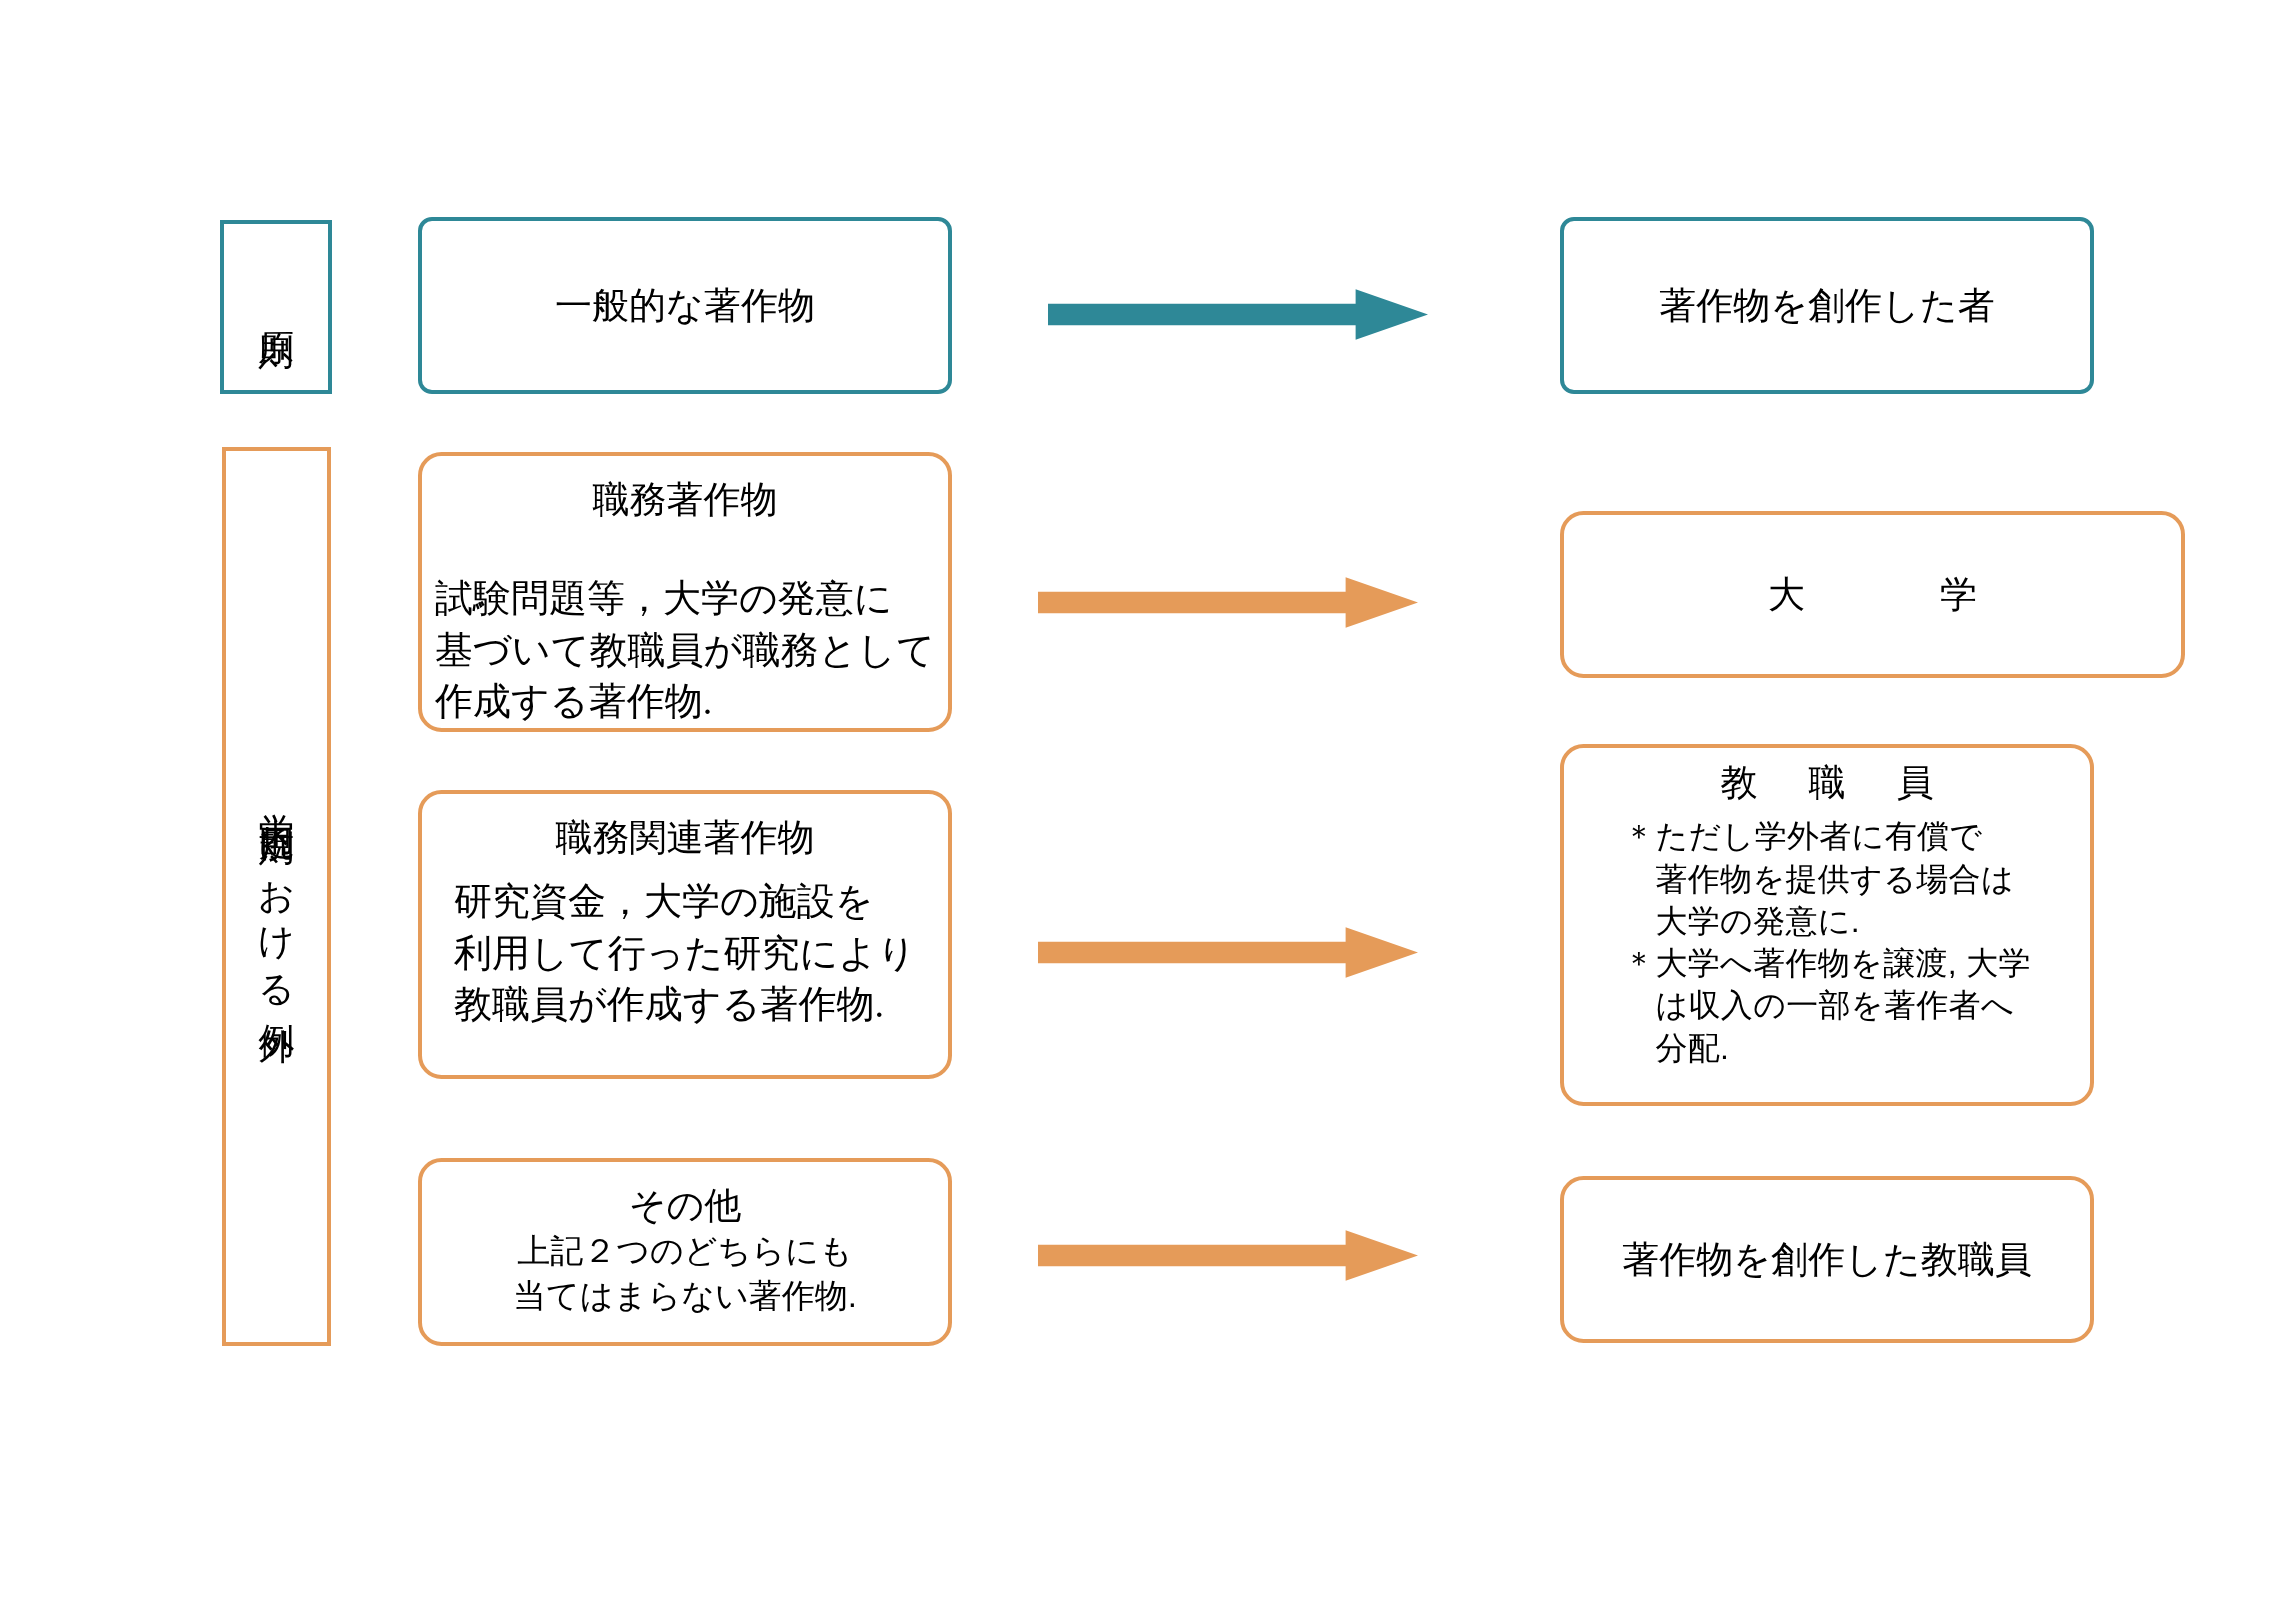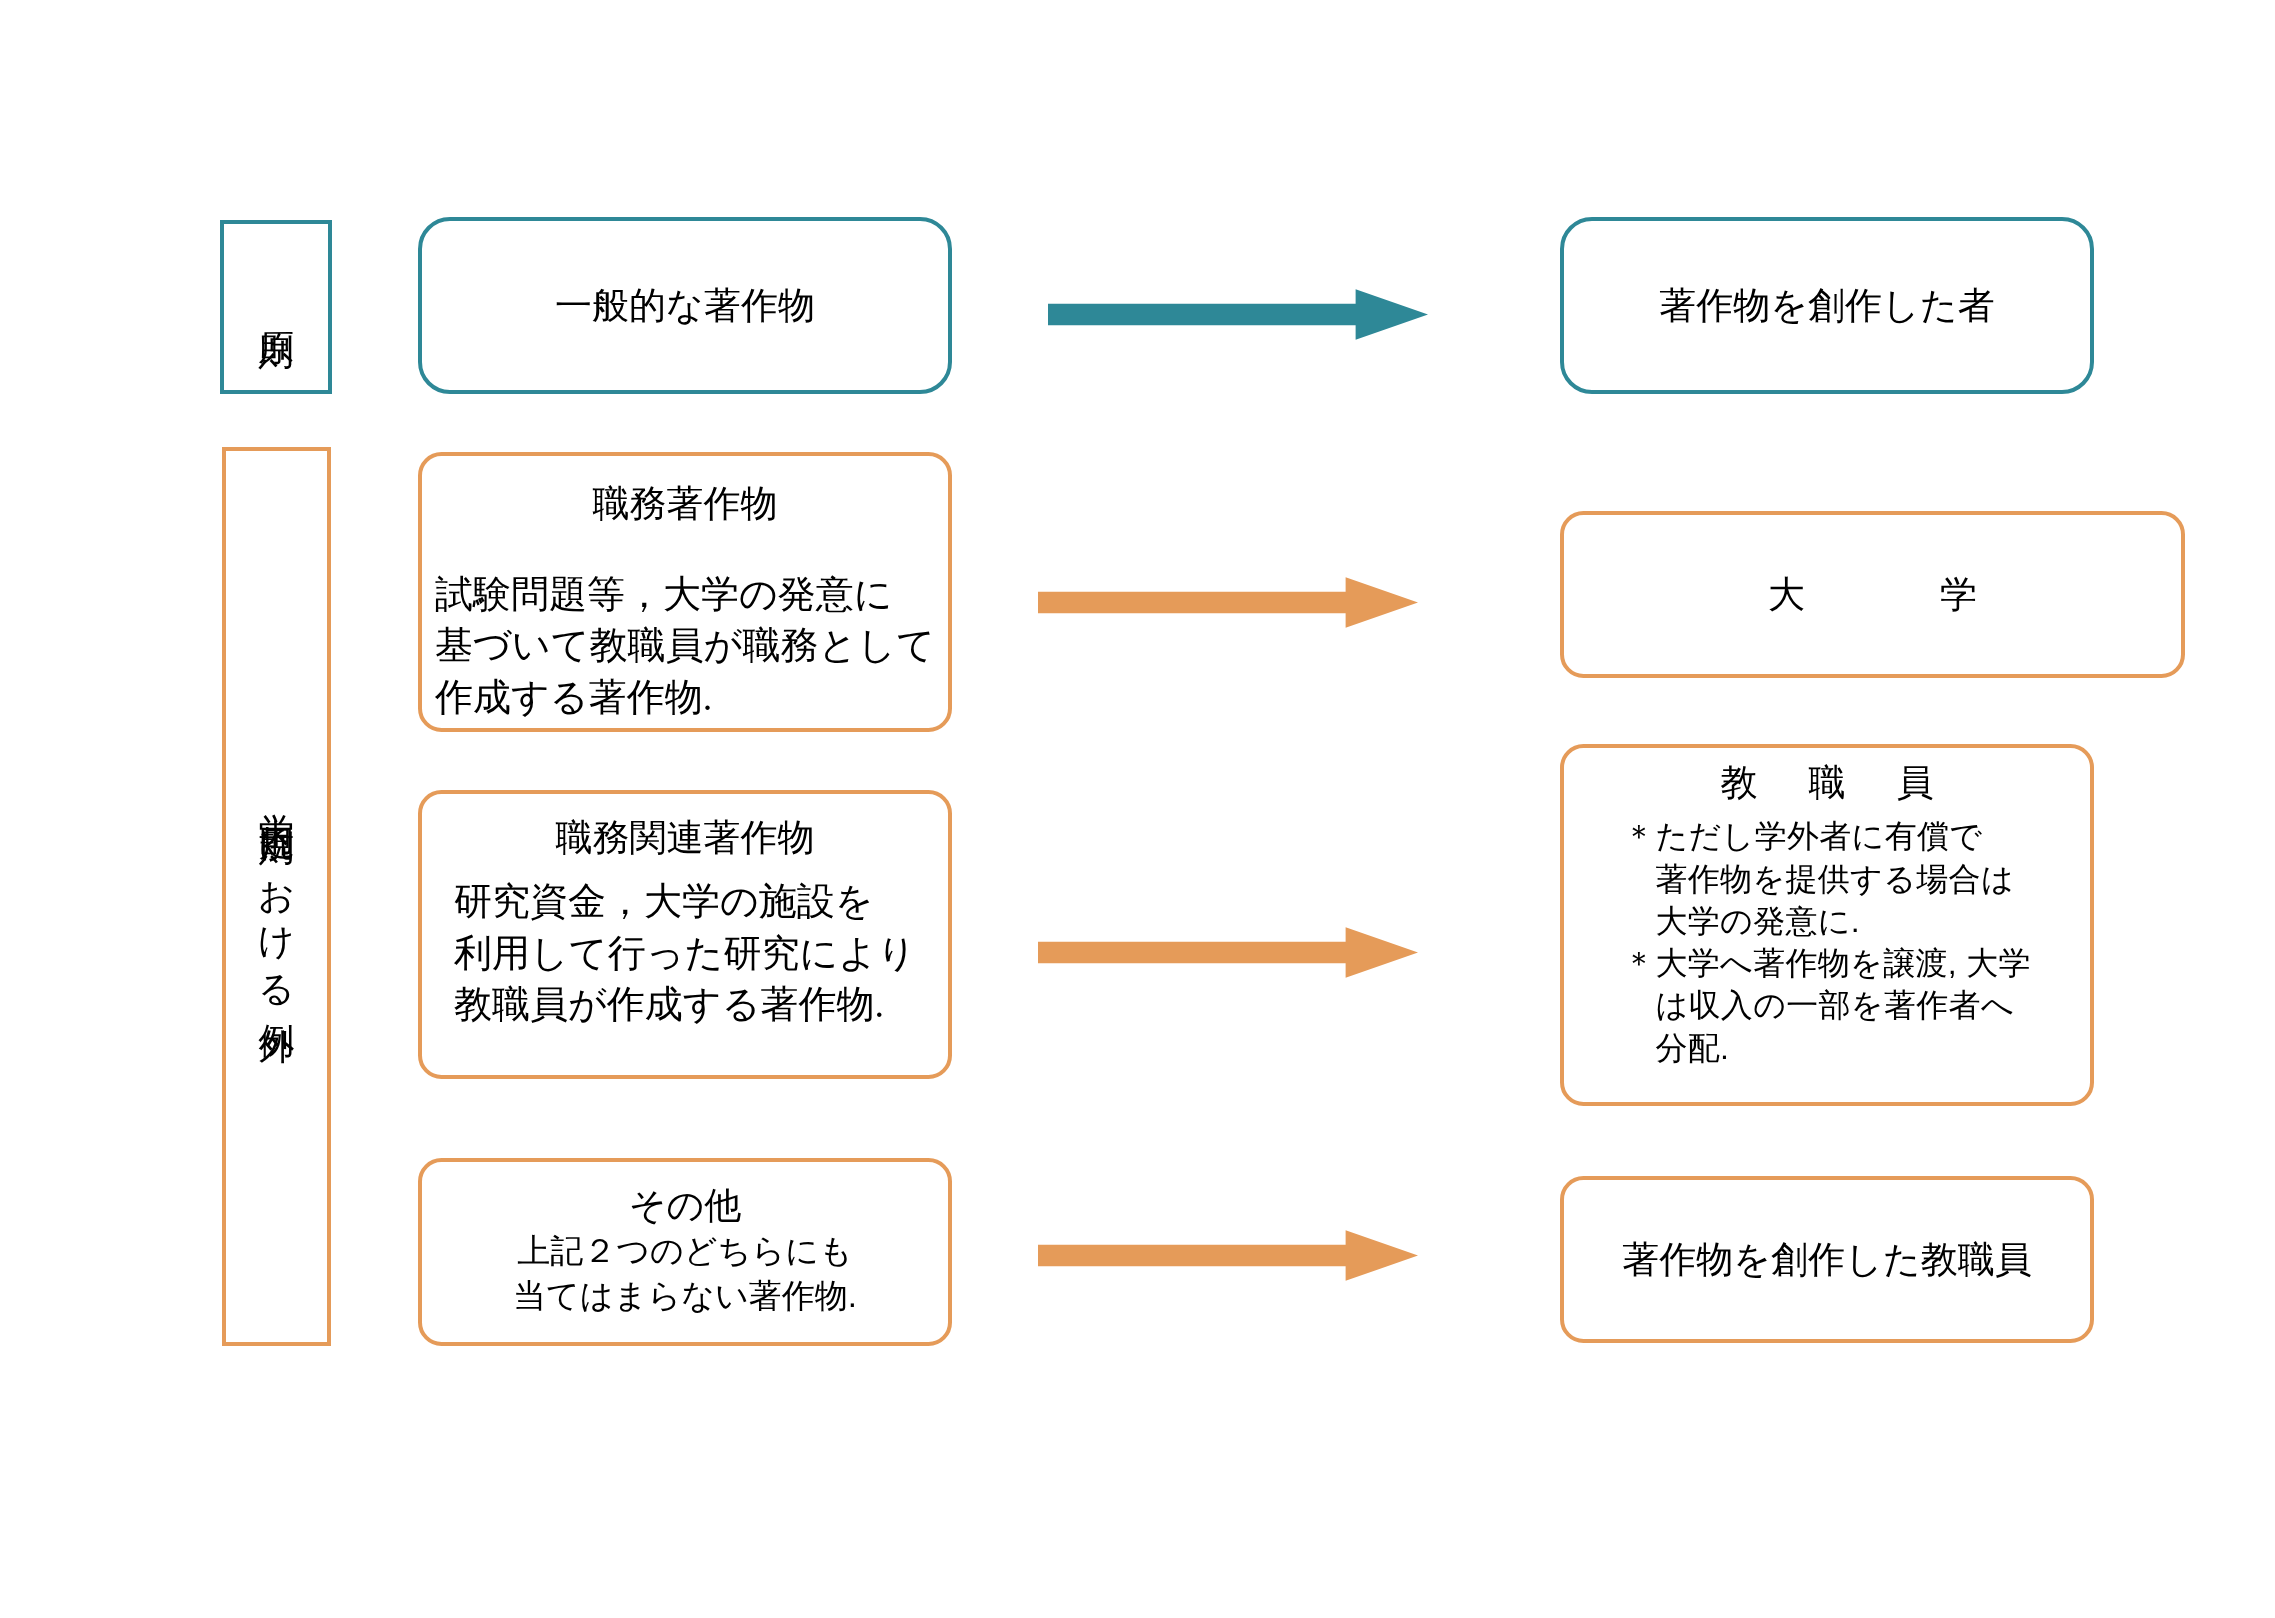--- a/index.html
+++ b/index.html
@@ -25,21 +25,21 @@
     box-sizing: border-box;
     background: #ffffff;
     display: flex;
     flex-direction: column;
     align-items: center;
     justify-content: center;
     text-align: center;
   }
   .teal-box {
     border: 4.5px solid #2E8897;
-    border-radius: 32px;
+    border-radius: 14px;
     text-align: right;
   }
   .orange-box {
     border: 4.5px solid #E59B59;
     border-radius: 23.5px;
   }
   .teal-rect {
     border: 4.5px solid #2E8897;
     border-radius: 0;
   }
@@ -128,21 +128,21 @@
   </div>
 
   <div class="box teal-box" style="left:1560px; top:217px; width:534px; height:177px;">
     <div class="title-line">著作物を創作した者</div>
   </div>
 
   <div class="box orange-rect" style="left:222px; top:447px; width:109px; height:899px;">
     <div class="vlabel-long">学内規則における例外</div>
   </div>
 
-  <div class="box orange-box" style="left:418px; top:452px; width:534px; height:280px; justify-content:center; padding-top:20px;gap:16px;">
+  <div class="box orange-box" style="left:418px; top:452px; width:534px; height:280px; justify-content:space-between; padding-top:20px;gap:16px;">
     <div class="title-line">職務著作物</div>
     <div class="gap-sm"></div>
     <div class="body-block">試験問題等，大学の発意に
 基づいて教職員が職務として
 作成する著作物.</div>
   </div>
 
   <div class="arrow" style="left:1038px; top:577px; width:380px; height:51px;">
     <svg width="380" height="51" viewBox="0 0 420 56" xmlns="http://www.w3.org/2000/svg">
       <polygon points="0,16 340,16 340,0 420,28 340,56 340,40 0,40" fill="#E59B59"></polygon>

